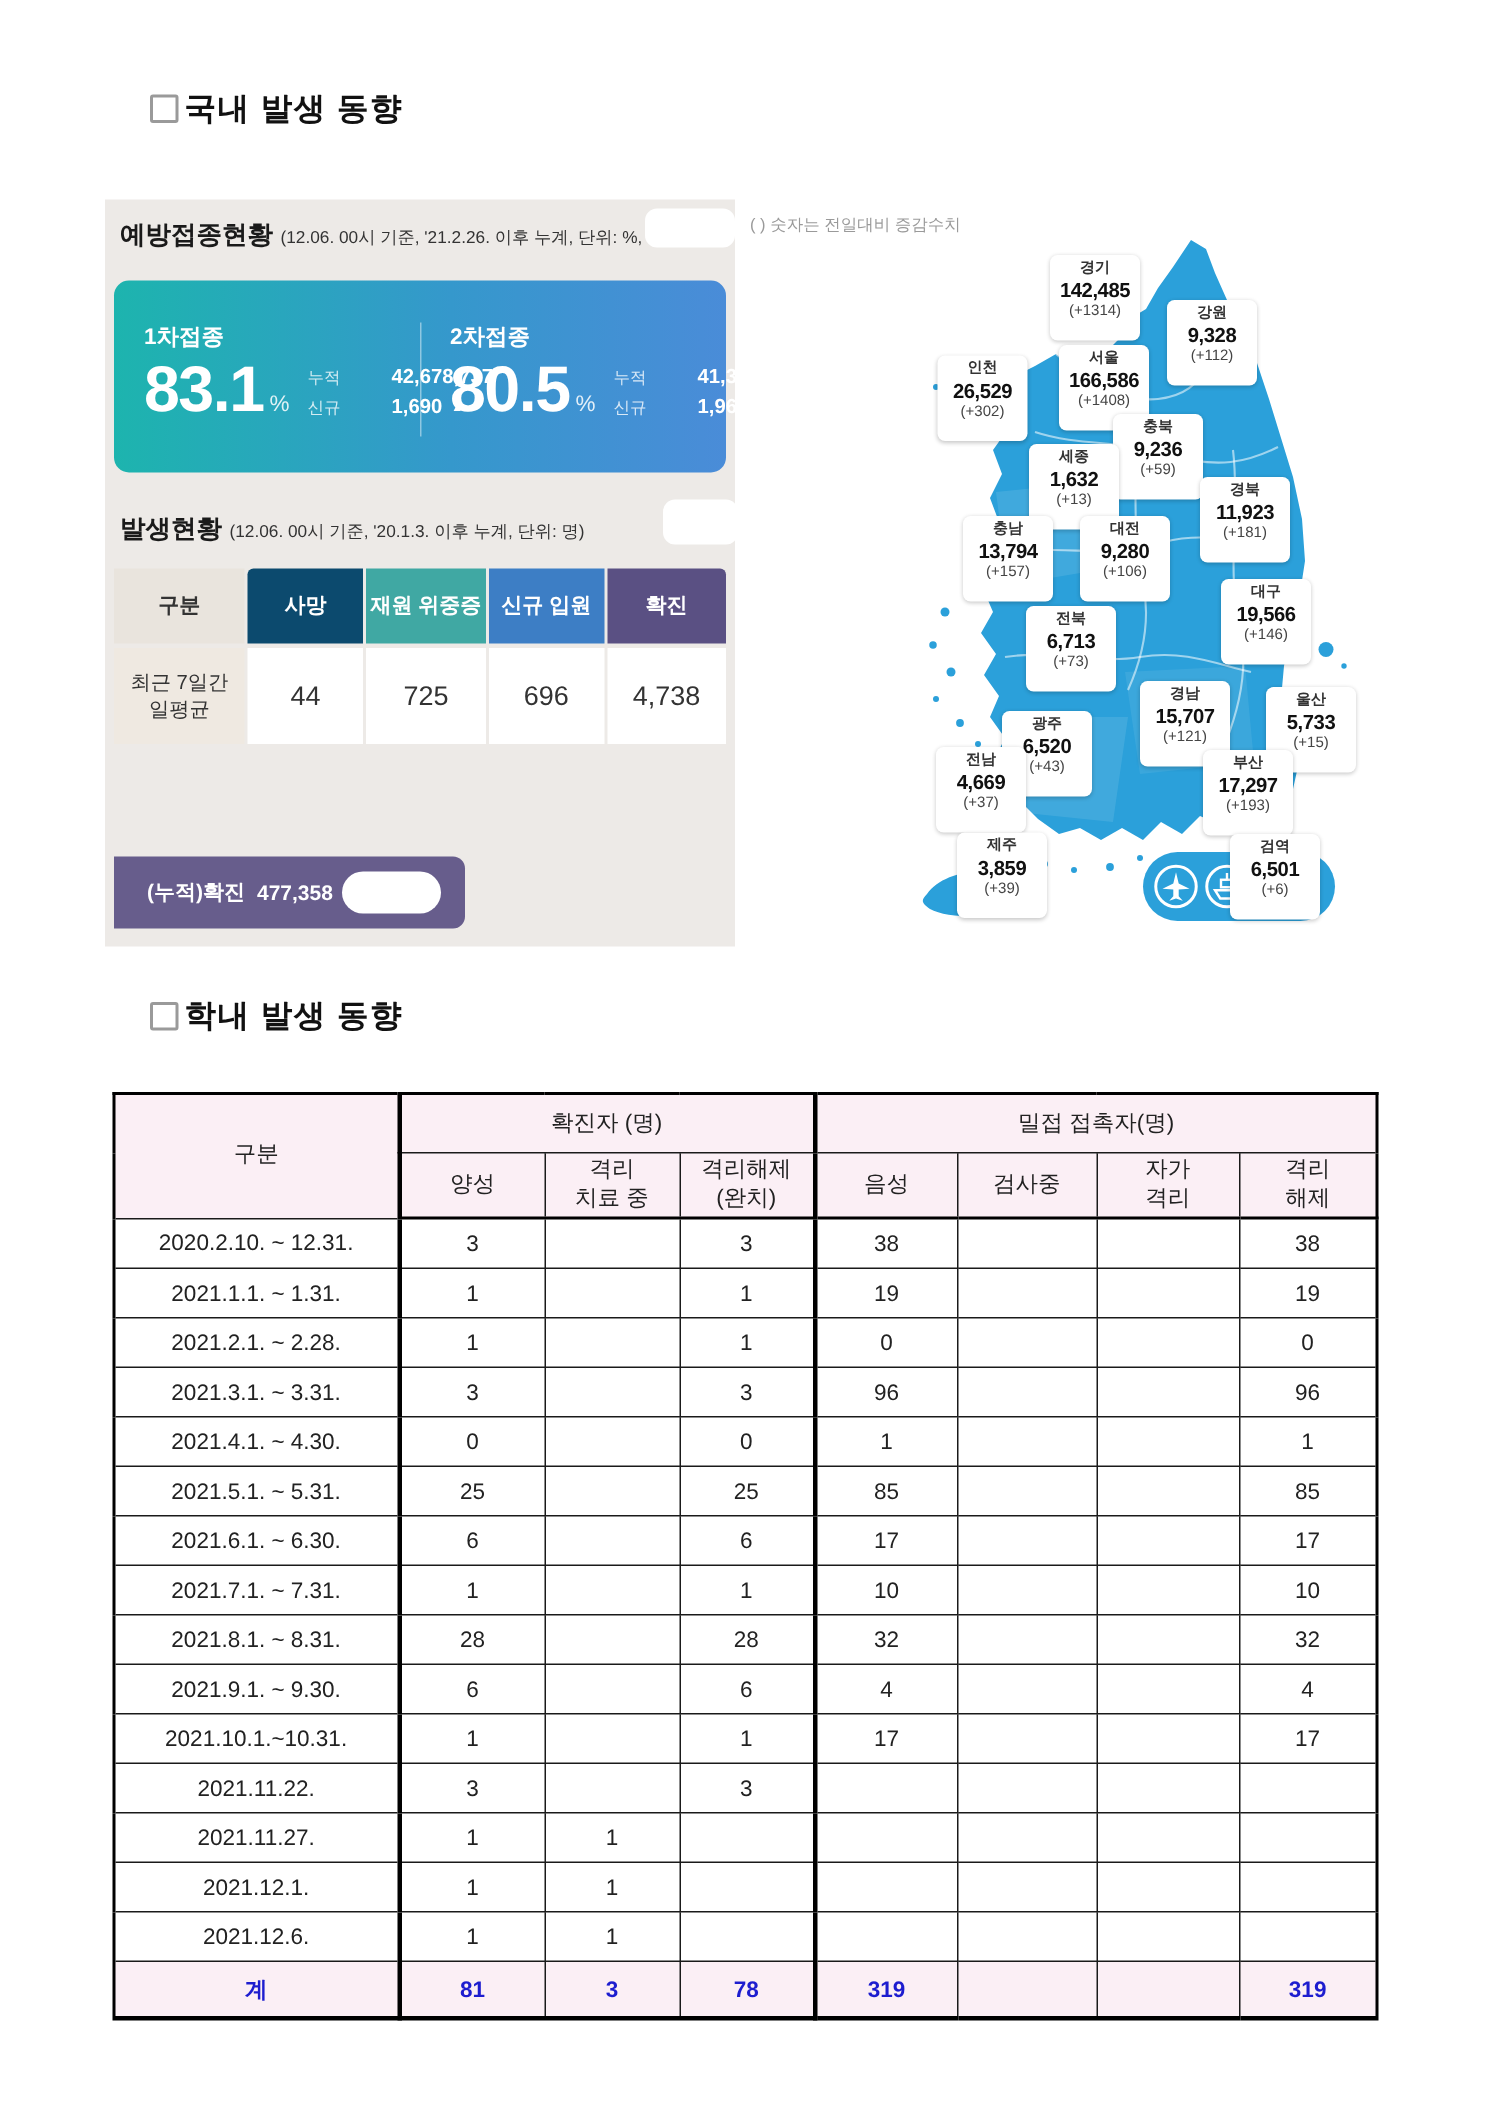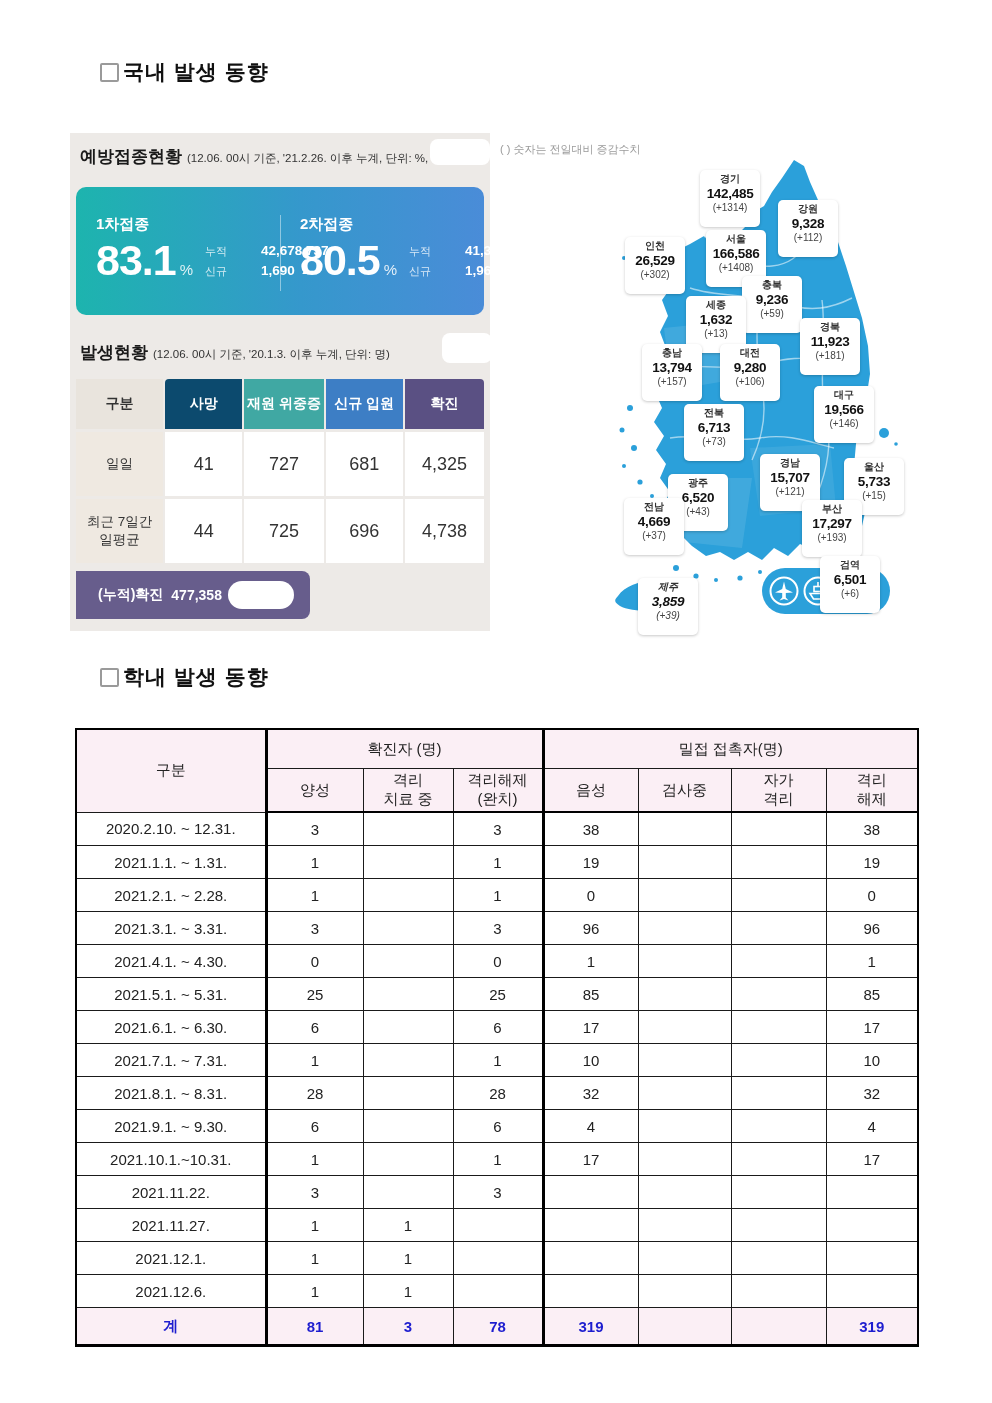--- a/index.html
+++ b/index.html
@@ -146,27 +146,20 @@
 
   <div class="ob-table">
     <div class="ob-row ob-head">
       <div class="ob-cell c0 h-gubun">구분</div>
       <div class="ob-cell c1 h-death">사망</div>
       <div class="ob-cell c2 h-sev">재원 위중증</div>
       <div class="ob-cell c3 h-new">신규 입원</div>
       <div class="ob-cell c4 h-conf">확진</div>
     </div>
     <div class="ob-row ob-body">
-      <div class="ob-cell c0 lbl" style="white-space: pre-line;">일일</div>
-      <div class="ob-cell c1">41</div>
-      <div class="ob-cell c2">727</div>
-      <div class="ob-cell c3">681</div>
-      <div class="ob-cell c4">4,325</div>
-    </div>
-    <div class="ob-row ob-body">
       <div class="ob-cell c0 lbl" style="white-space: pre-line;">최근 7일간
 일평균</div>
       <div class="ob-cell c1">44</div>
       <div class="ob-cell c2">725</div>
       <div class="ob-cell c3">696</div>
       <div class="ob-cell c4">4,738</div>
     </div>
   </div>
 
   <div class="ob-foot">
@@ -310,21 +303,21 @@
     <div class="map-label" style="left: 24px; top: 350px;">
       <span class="r-name">전남</span>
       <span class="r-val">4,669</span>
       <span class="r-delta">(+37)</span>
     </div>
     <div class="map-label" style="left: 202px; top: 352px;">
       <span class="r-name">부산</span>
       <span class="r-val">17,297</span>
       <span class="r-delta">(+193)</span>
     </div>
-    <div class="map-label" style="left: 38px; top: 430px; font-style: italic;">
+    <div class="map-label" style="left: 38px; top: 407px;">
       <span class="r-name">제주</span>
       <span class="r-val">3,859</span>
       <span class="r-delta">(+39)</span>
     </div>
     <div class="map-label" style="left: 220px; top: 408px;">
       <span class="r-name">검역</span>
       <span class="r-val">6,501</span>
       <span class="r-delta">(+6)</span>
     </div>
   </div>

